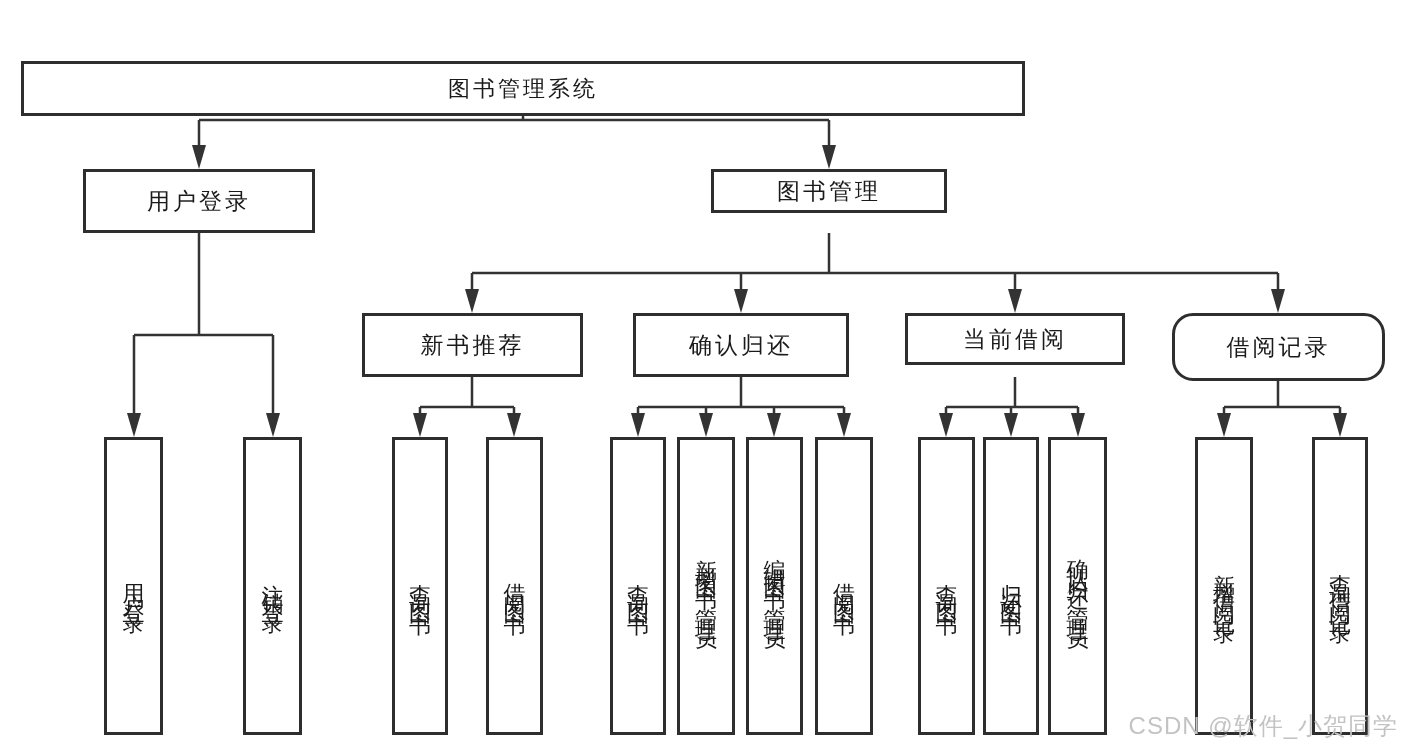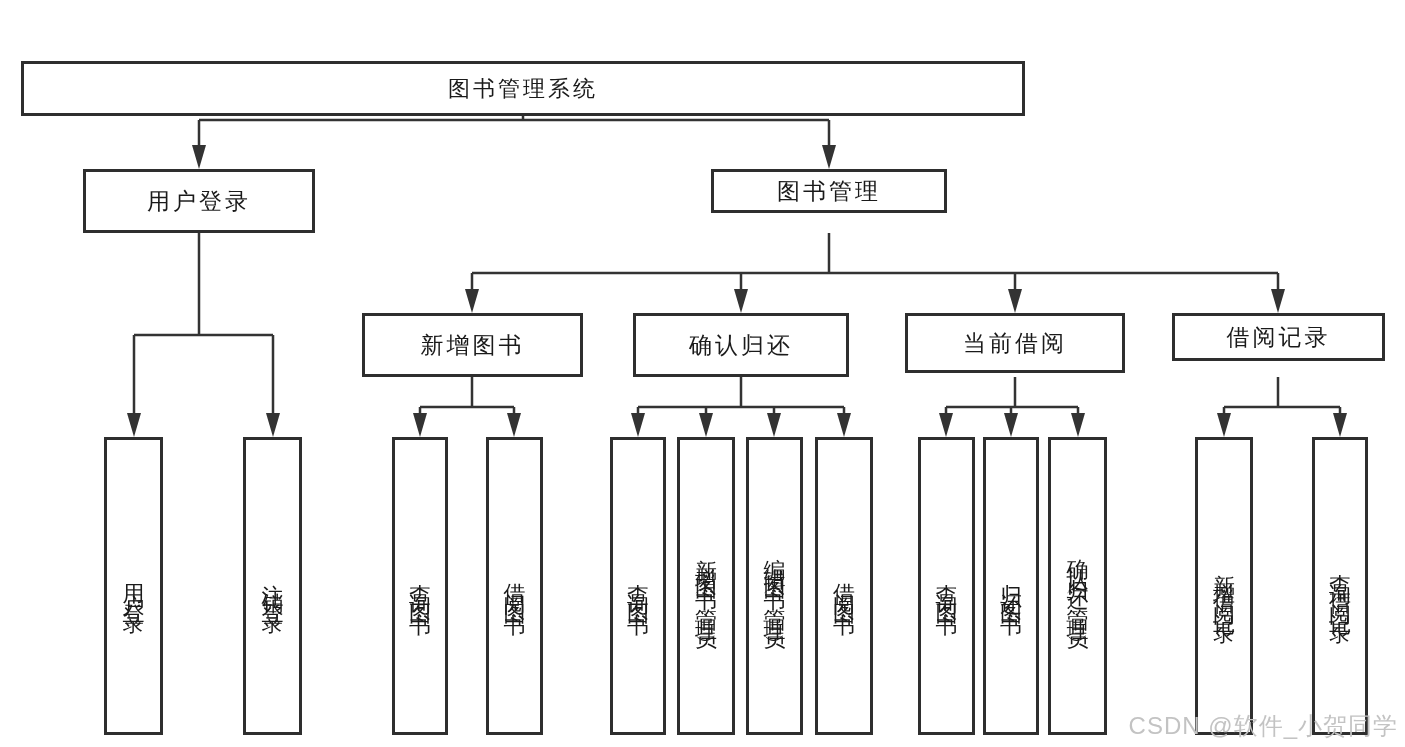--- a/index.html
+++ b/index.html
@@ -95,24 +95,24 @@
     <polygon points="1071,413 1085,413 1078,437"></polygon>
     <polygon points="1217,413 1231,413 1224,437"></polygon>
     <polygon points="1333,413 1347,413 1340,437"></polygon>
   </svg>
 
   <div class="hbox root" style="left:21px; top:13px; width:1004px; height:55px;">图书管理系统</div>
 
   <div class="hbox" style="left:83px; top:169px; width:232px; height:64px;">用户登录</div>
   <div class="hbox" style="left:711px; top:169px; width:236px; height:44px;">图书管理</div>
 
-  <div class="hbox" style="left:362px; top:313px; width:221px; height:64px;">新增图书</div>
+  <div class="hbox" style="left:362px; top:313px; width:221px; height:64px;">新书推荐</div>
   <div class="hbox" style="left:633px; top:313px; width:216px; height:64px;">确认归还</div>
-  <div class="hbox" style="left:905px; top:313px; width:220px; height:60px;">当前借阅</div>
-  <div class="hbox" style="left:1172px; top:313px; width:213px; height:48px;">借阅记录</div>
+  <div class="hbox" style="left:905px; top:313px; width:220px; height:52px;">当前借阅</div>
+  <div class="hbox" style="left:1172px; top:313px; width:213px; height:68px;border-radius:21px;">借阅记录</div>
 
   <div class="vbox" style="left:104px; width:59px;">
     <span class="vtext">用户登录</span>
   </div>
   <div class="vbox" style="left:243px; width:59px;">
     <span class="vtext">注销登录</span>
   </div>
 
   <div class="vbox" style="left:392px; width:56px;">
     <span class="vtext">查询图书</span>

